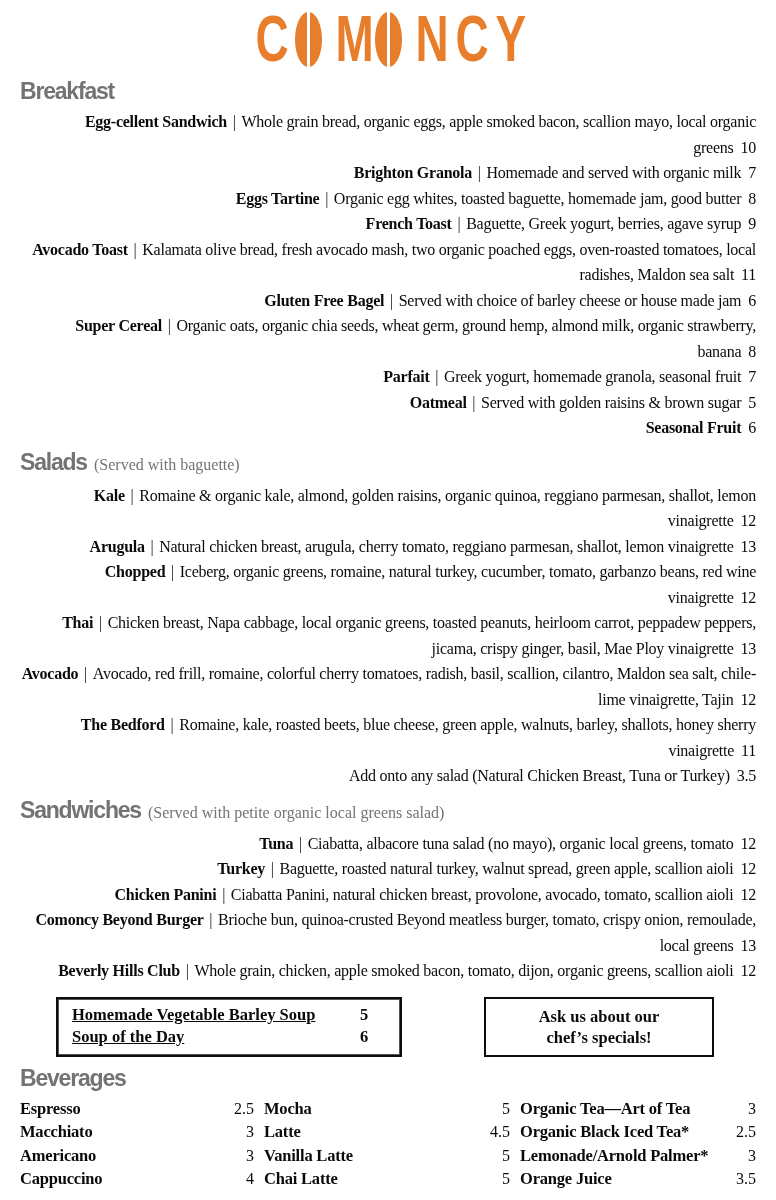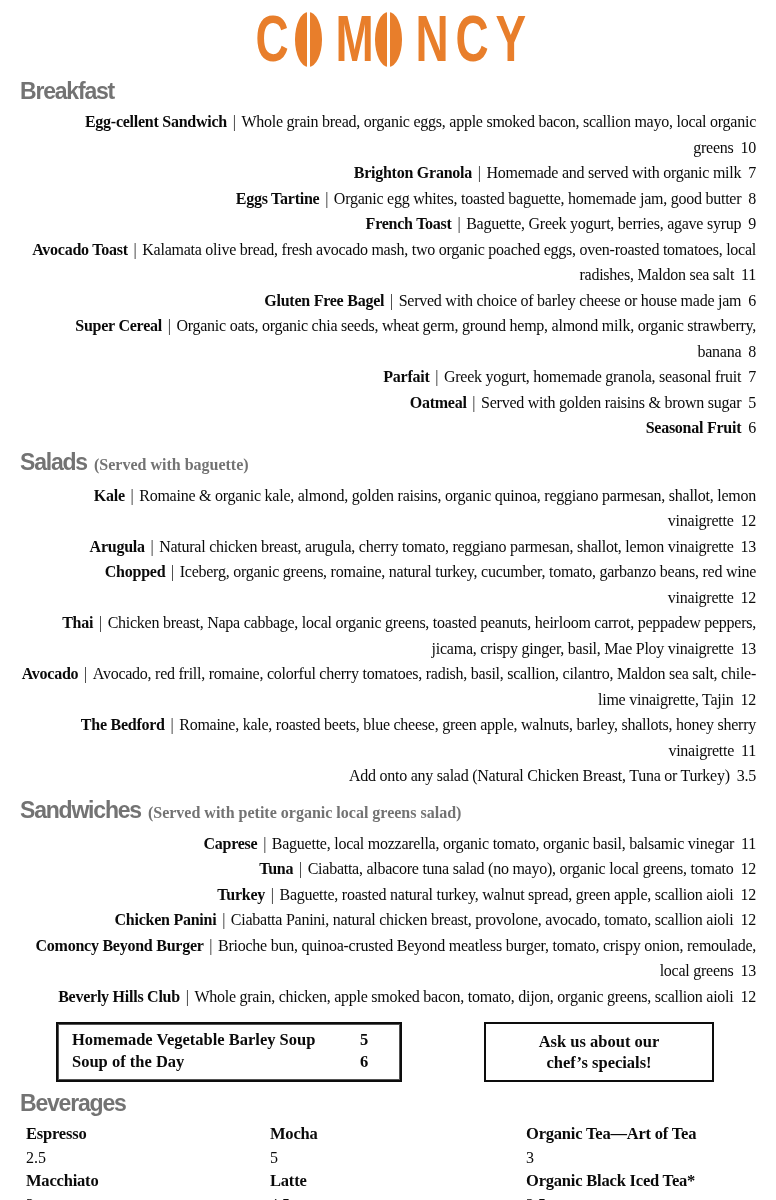--- a/index.html
+++ b/index.html
@@ -26,46 +26,46 @@
     background:linear-gradient(to right, var(--orange) 0 43%, #fff 43% 57%, var(--orange) 57% 100%);
   }
 
   
   .section-heading{
     margin:8px 0 5px 0;
     font-family:"Liberation Sans", sans-serif;font-weight:700;font-size:23px;line-height:26px;
     letter-spacing:-1.2px;color:#737373;
   }
   .heading-note{
-    font-family:"Liberation Serif", serif;font-weight:700;font-size:16px;letter-spacing:0;margin-left:7px;
+    font-family:"Liberation Serif", serif;font-weight:400;font-size:16px;letter-spacing:0;margin-left:7px;
   }
 
   
   .item{margin:0;font-size:16px;line-height:25.5px;letter-spacing:-0.25px;text-align:right;}
   .item-name{font-weight:700;}
   .item-name-plain{font-weight:400;}
   .sep{padding:0 2px;color:#222;}
   .item-price{margin-left:7px;}
 
   
   .boxes-row{display:flex;justify-content:space-between;margin:13px 42px 4px 36px;}
   .soup-box{
     border:2px solid #0d0d0d;box-shadow:0 0 0 1px #555 inset;
     width:346px;box-sizing:border-box;padding:5px 14px 6px 14px;
   }
   .soup-row{display:flex;font-weight:700;font-size:16.5px;line-height:22px;}
-  .soup-name{width:288px;}
+  .soup-name{width:288px;text-decoration:underline;}
   .chef-box{
     border:2px solid #0d0d0d;width:230px;box-sizing:border-box;align-self:center;
     padding:7px 8px;text-align:center;font-weight:700;font-size:16.5px;line-height:21px;
   }
 
   
   .bev-grid{display:grid;grid-template-columns:234px 246px 236px;column-gap:10px;margin-top:6px;}
-  .bev-row{display:flex;justify-content:space-between;align-items:baseline;line-height:23.5px;margin:0;flex-direction:column;}
+  .bev-row{display:flex;justify-content:space-between;align-items:baseline;line-height:23.5px;margin:0;}
   .bev-name{font-weight:700;font-size:16.5px;letter-spacing:-0.2px;white-space:nowrap;}
   .bev-price{font-weight:400;font-size:16px;margin-left:6px;}
 </style>
 </head>
 <body>
 
 <div class="page">
 
   <div class="logo">
       <span class="logo-letter">C</span>
@@ -96,21 +96,20 @@
         <p class="item"><b class="item-name">Kale</b><span class="sep"> | </span><span class="item-desc">Romaine &amp; organic kale, almond, golden raisins, organic quinoa, reggiano parmesan, shallot, lemon vinaigrette</span><span class="item-price">12</span></p>
         <p class="item"><b class="item-name">Arugula</b><span class="sep"> | </span><span class="item-desc">Natural chicken breast, arugula, cherry tomato, reggiano parmesan, shallot, lemon vinaigrette</span><span class="item-price">13</span></p>
         <p class="item"><b class="item-name">Chopped</b><span class="sep"> | </span><span class="item-desc">Iceberg, organic greens, romaine, natural turkey, cucumber, tomato, garbanzo beans, red wine vinaigrette</span><span class="item-price">12</span></p>
         <p class="item"><b class="item-name">Thai</b><span class="sep"> | </span><span class="item-desc">Chicken breast, Napa cabbage, local organic greens, toasted peanuts, heirloom carrot, peppadew peppers, jicama, crispy ginger, basil, Mae Ploy vinaigrette</span><span class="item-price">13</span></p>
         <p class="item"><b class="item-name">Avocado</b><span class="sep"> | </span><span class="item-desc">Avocado, red frill, romaine, colorful cherry tomatoes, radish, basil, scallion, cilantro, Maldon sea salt, chile-lime vinaigrette, Tajin</span><span class="item-price">12</span></p>
         <p class="item"><b class="item-name">The Bedford</b><span class="sep"> | </span><span class="item-desc">Romaine, kale, roasted beets, blue cheese, green apple, walnuts, barley, shallots, honey sherry vinaigrette</span><span class="item-price">11</span></p>
         <p class="item"><span class="item-name-plain">Add onto any salad (Natural Chicken Breast, Tuna or Turkey)</span><span class="item-price">3.5</span></p>
       </div>
       <div class="section">
         <h2 class="section-heading"><span class="section-title">Sandwiches</span><span class="heading-note">(Served with petite organic local greens salad)</span></h2>
-        <p class="item"><b class="item-name">Caprese</b><span class="sep"> | </span><span class="item-desc">Baguette, local mozzarella, organic tomato, organic basil, balsamic vinegar</span><span class="item-price">11</span></p>
         <p class="item"><b class="item-name">Tuna</b><span class="sep"> | </span><span class="item-desc">Ciabatta, albacore tuna salad (no mayo), organic local greens, tomato</span><span class="item-price">12</span></p>
         <p class="item"><b class="item-name">Turkey</b><span class="sep"> | </span><span class="item-desc">Baguette, roasted natural turkey, walnut spread, green apple, scallion aioli</span><span class="item-price">12</span></p>
         <p class="item"><b class="item-name">Chicken Panini</b><span class="sep"> | </span><span class="item-desc">Ciabatta Panini, natural chicken breast, provolone, avocado, tomato, scallion aioli</span><span class="item-price">12</span></p>
         <p class="item"><b class="item-name">Comoncy Beyond Burger</b><span class="sep"> | </span><span class="item-desc">Brioche bun, quinoa-crusted Beyond meatless burger, tomato, crispy onion, remoulade, local greens</span><span class="item-price">13</span></p>
         <p class="item"><b class="item-name">Beverly Hills Club</b><span class="sep"> | </span><span class="item-desc">Whole grain, chicken, apple smoked bacon, tomato, dijon, organic greens, scallion aioli</span><span class="item-price">12</span></p>
       </div>
     </div>
 
   <div class="boxes-row">
     <div class="soup-box">

